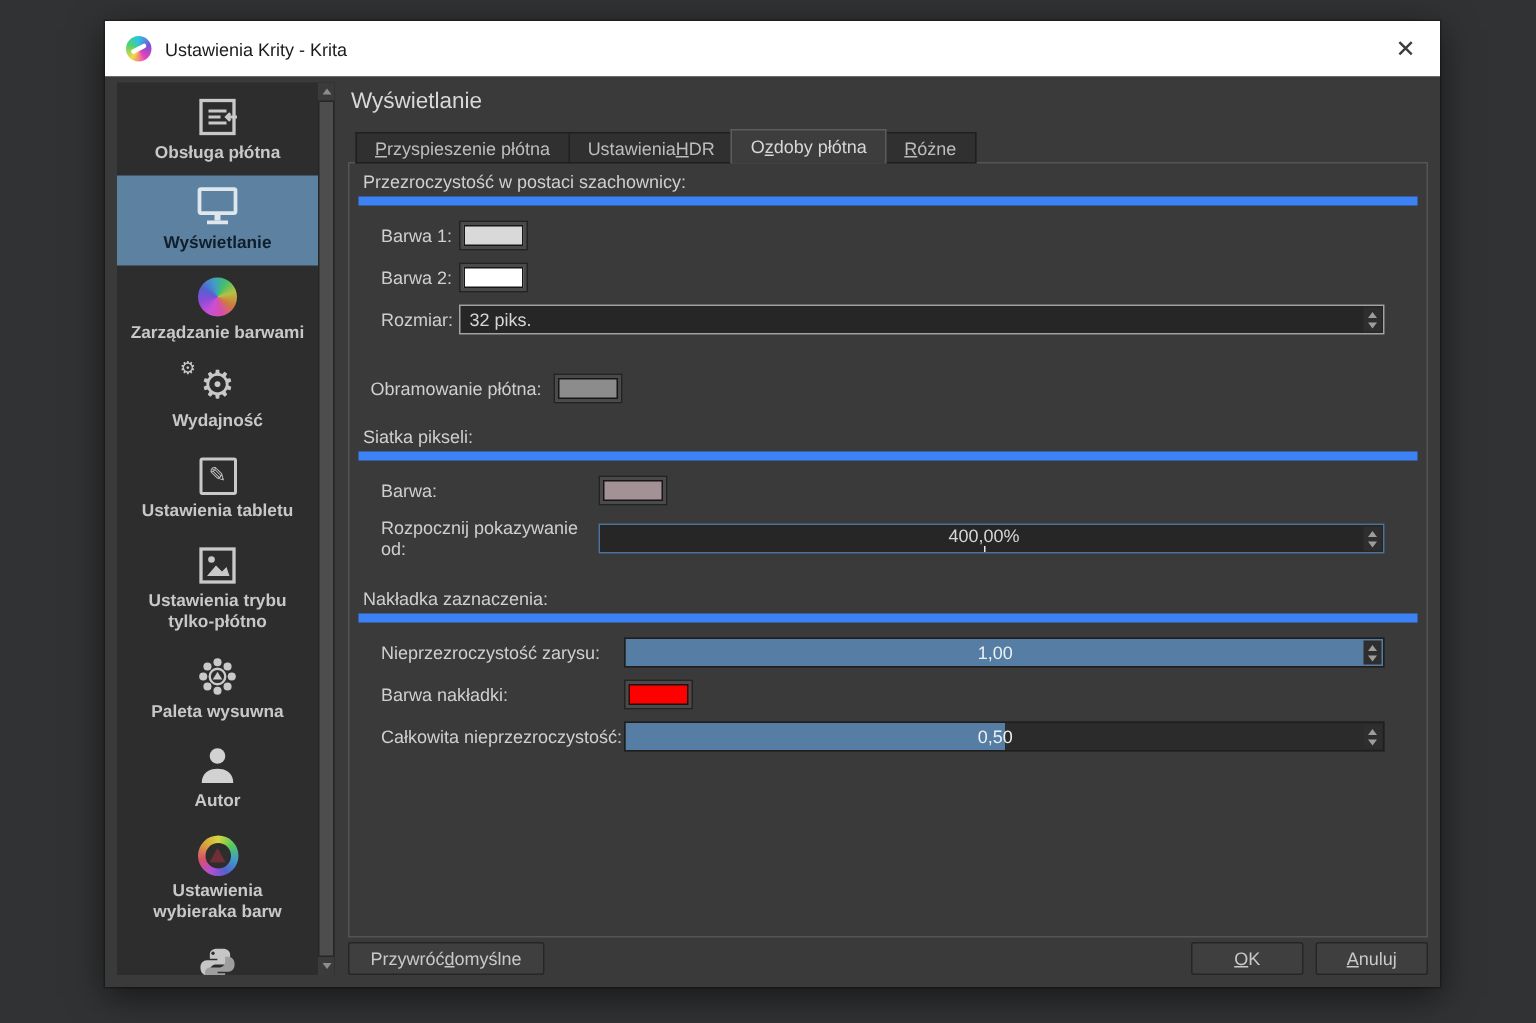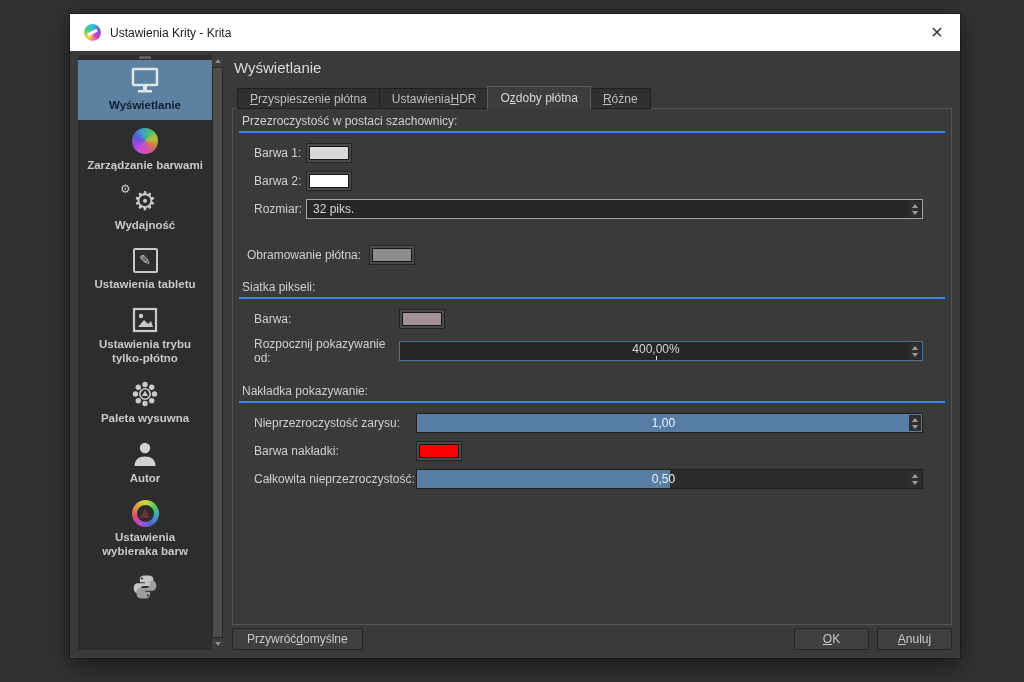--- a/index.html
+++ b/index.html
@@ -70,21 +70,21 @@
   .tab { height:21px; display:flex; align-items:center; padding:0 12px; font-size:12px; color:#bdbdbd;
          background:#303030; border:1px solid #1f1f1f; border-right-width:0; cursor:default; }
   .tab:last-child { border-right-width:1px; }
   .tab.active { height:23px; background:#3d3d3d; border:1px solid #5c5c5c; border-bottom:none;
                 color:#d6d6d6; margin:0 -1px; z-index:3; }
   .mn { text-decoration:underline; }
 
   .panel { position:relative; margin-top:-1px; height:517px; border:1px solid #545454; background:#3a3a3a; z-index:1; }
 
   .group { margin:0 6px; }
-  .group-title { padding:5px 3px 3px 3px; font-size:12px; color:#cfcfcf; border-bottom:2px solid #3b82f6; }
+  .group-title { padding:5px 3px 3px 3px; font-size:12px; color:#cfcfcf; border-bottom:6px solid #3b82f6; }
   .group-body { padding:10px 22px 6px 15px; }
   .row { display:flex; align-items:center; margin-bottom:8px; }
   .row.mb10 { }
   .lbl { font-size:12px; color:#cfcfcf; flex:0 0 auto; }
   .w52  { width:52px; }
   .w145 { width:145px; }
   .w162 { width:162px; }
   .grow { flex:1 1 auto; }
 
   .loose-row { display:flex; align-items:center; margin:12px 14px 10px 14px; }
@@ -132,20 +132,32 @@
       <div class="win-title">Ustawienia Krity - Krita</div>
       <div class="close-btn">✕</div>
     </div>
 
     <div class="body">
 
       <div class="sidebar">
         <div class="sb-items">
           <div class="sb-clip"></div>
 
+          <div class="sb-item">
+            <div class="icn">
+              <svg width="30" height="30" viewBox="0 0 30 30">
+                <rect x="4" y="4" width="22" height="22" fill="none" stroke="#c9c9c9" stroke-width="2.2"></rect>
+                <line x1="9" y1="11" x2="21" y2="11" stroke="#c9c9c9" stroke-width="2"></line>
+                <line x1="9" y1="15" x2="17" y2="15" stroke="#c9c9c9" stroke-width="2"></line>
+                <line x1="9" y1="19" x2="21" y2="19" stroke="#c9c9c9" stroke-width="2"></line>
+                <path d="M28 15 L21 15 M23.5 12.5 L21 15 L23.5 17.5" fill="none" stroke="#c9c9c9" stroke-width="2"></path>
+              </svg>
+            </div>
+            <div class="sb-label">Obsługa płótna</div>
+          </div>
 
           <div class="sb-item sel" style="background: rgb(93, 129, 161);">
             <div class="icn">
               <svg width="32" height="30" viewBox="0 0 32 30">
                 <rect x="4" y="3" width="24" height="16" rx="1" fill="none" stroke="#dfe7ee" stroke-width="2.5"></rect>
                 <rect x="14" y="19" width="4" height="5" fill="#dfe7ee"></rect>
                 <rect x="9" y="24" width="14" height="2.5" fill="#dfe7ee"></rect>
               </svg>
             </div>
             <div class="sb-label">Wyświetlanie</div>
@@ -333,21 +345,21 @@
                   <span class="spin">
                       <i class="arr-up"></i>
                       <i class="arr-dn"></i>
                     </span>
                 </div>
               </div>
             </div>
           </div>
 
           <div class="group">
-            <div class="group-title">Nakładka pokazywanie:</div>
+            <div class="group-title">Nakładka zaznaczenia:</div>
             <div class="group-body">
               <div class="row">
                 <span class="lbl w162">Nieprzezroczystość zarysu:</span>
                 <div class="slider grow">
                   <div class="fill" style="width: 100%; background: rgb(86, 125, 163);"></div>
                   <div class="sl-val">1,00</div>
                   <span class="spin">
                       <i class="arr-up"></i>
                       <i class="arr-dn"></i>
                     </span>

